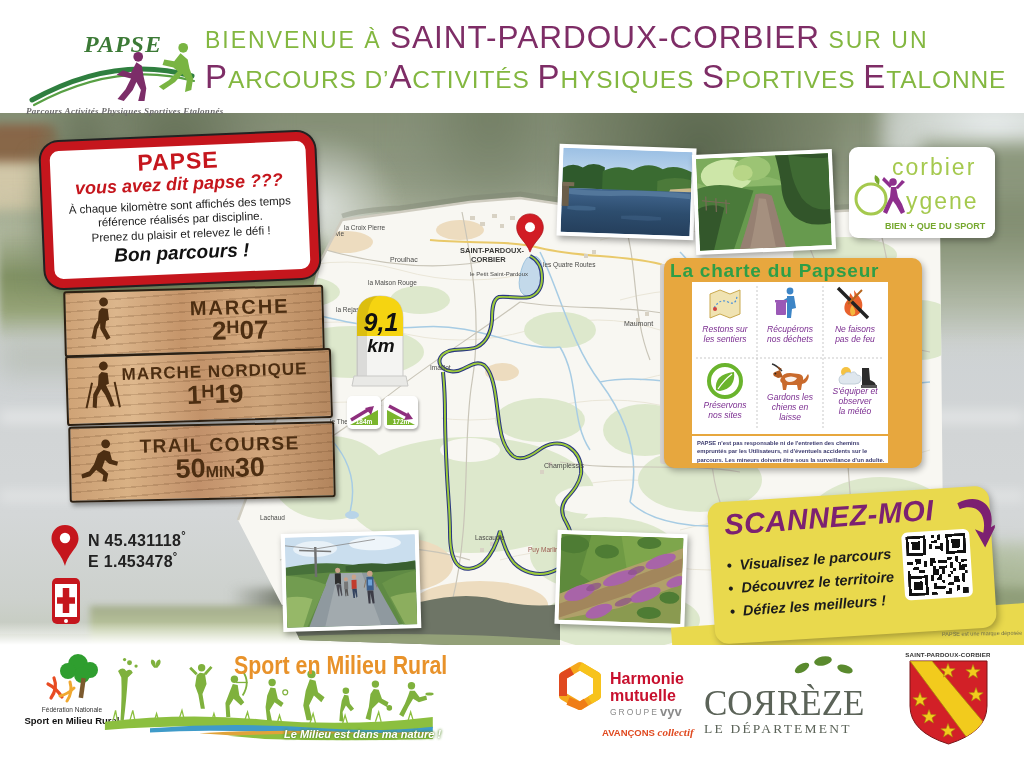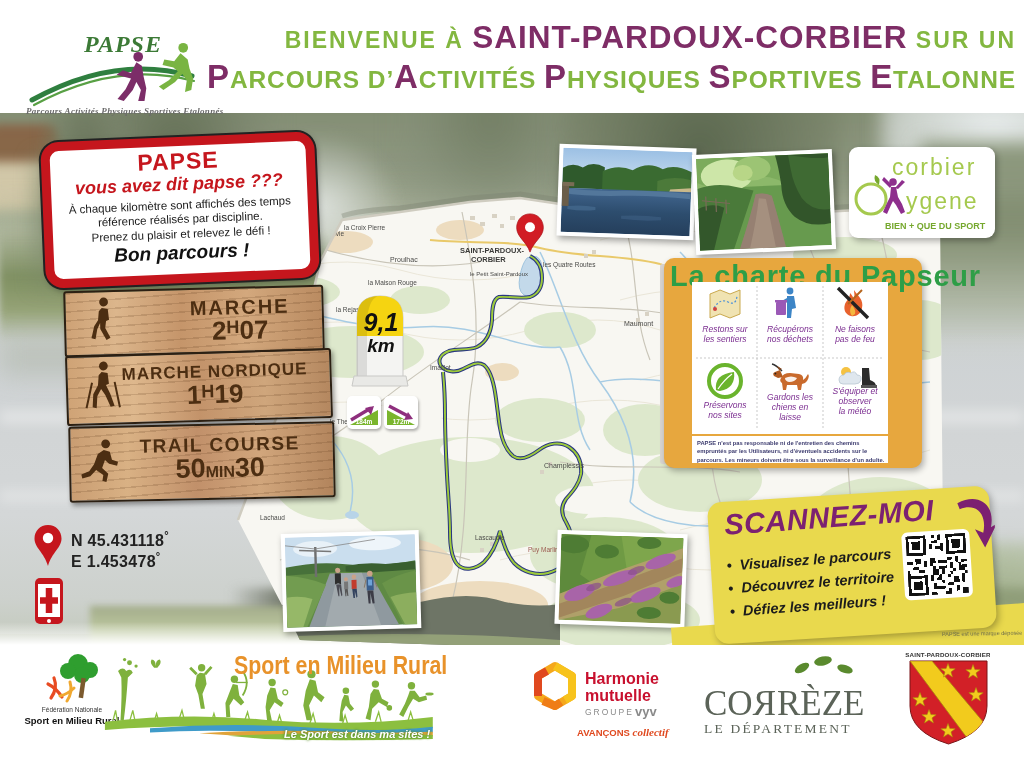--- a/index.html
+++ b/index.html
@@ -209,21 +209,21 @@
 
     <g fill="#79b442">
       <circle cx="168" cy="32" r="5.4"></circle>
       <path d="M165,38 L158,47 L147,45 L145,51 L157,54 L162,58 L152,68 L141,75 L146,79 L159,70 L167,61 L172,68 L170,81 L177,79 L179,66 L175,55 L173,45 Z"></path>
     </g>
     </g>
     <text x="6" y="100" font-family="Liberation Serif,serif" font-style="italic" font-size="9" font-weight="bold" fill="#6b6b6b" letter-spacing="0.3">Parcours Activités Physiques Sportives Etalonnés</text>
   </svg>
 </div>
 
-<div class="abs" id="title" style="left:197px;top:22px;width:819px;height:80px;font-weight:bold;text-align:right;line-height:1;">
+<div class="abs" id="title" style="left:205px;top:22px;width:819px;height:80px;font-weight:normal;text-align:left;line-height:1;">
   <div style="font-size:23px;letter-spacing:2px;color:#83b740;white-space:nowrap;">BIENVENUE À <span style="color:#7e2d66;font-size:31.5px;letter-spacing:1px;">SAINT-PARDOUX-CORBIER</span> SUR UN</div>
   <div style="margin-top:6px;font-size:24.5px;letter-spacing:0.9px;color:#83b740;white-space:nowrap;"><span style="color:#7e2d66;font-size:33px;">P</span>ARCOURS D’<span style="color:#7e2d66;font-size:33px;">A</span>CTIVITÉS <span style="color:#7e2d66;font-size:33px;">P</span>HYSIQUES <span style="color:#7e2d66;font-size:33px;">S</span>PORTIVES <span style="color:#7e2d66;font-size:33px;">E</span>TALONNE</div>
 </div>
 
 <div class="abs" id="redbox" style="left:43px;top:137px;width:274px;height:146px;transform:rotate(-2.4deg);background:#fff;border:9px solid #c5161d;border-radius:18px;box-shadow:0 0 0 2px #222,2px 3px 6px rgba(0,0,0,0.35);box-sizing:border-box;text-align:center;">
   <div style="font-size:23px;font-weight:bold;color:#c5161d;margin-top:2px;letter-spacing:1px;">PAPSE</div>
   <div style="font-size:18px;font-weight:bold;font-style:italic;color:#c5161d;margin-top:-1px;">vous avez dit papse ???</div>
   <div style="font-size:11.5px;color:#1a1a1a;margin-top:3px;line-height:1.25;">À chaque kilomètre sont affichés des temps<br>référence réalisés par discipline.<br>Prenez du plaisir et relevez le défi !</div>
   <div style="font-size:19px;font-weight:bold;font-style:italic;color:#111;margin-top:1px;">Bon parcours !</div>
 </div>
@@ -301,21 +301,21 @@
   </svg>
 </div>
 
 <div class="abs" id="mappin" style="left:514px;top:212px;width:32px;height:42px;">
   <svg width="32" height="42" viewBox="0 0 36 46">
     <path d="M18,1.5 C9,1.5 3,8.5 3,17 C3,27.5 14,32.5 18,44.5 C22,32.5 33,27.5 33,17 C33,8.5 27,1.5 18,1.5 Z" fill="#d11c24" stroke="#a91319" stroke-width="0.8"></path>
     <circle cx="18" cy="16.5" r="5.6" fill="#fff"></circle>
   </svg>
 </div>
 
-<div class="abs" id="gps" style="left:33px;top:524px;width:250px;height:110px;">
+<div class="abs" id="gps" style="left:50px;top:524px;width:250px;height:110px;">
   <svg class="abs" style="left:0;top:0;" width="30" height="44" viewBox="0 0 30 44">
     <path d="M15,1 C7,1 1.5,7 1.5,14.5 C1.5,24 11,28 15,42 C19,28 28.5,24 28.5,14.5 C28.5,7 23,1 15,1 Z" fill="#c5161d"></path>
     <circle cx="15" cy="14" r="5.2" fill="#fff"></circle>
   </svg>
   <div class="abs" style="left:38px;top:5px;font-size:16px;font-weight:bold;color:#222;letter-spacing:0.3px;">N 45.431118<span style="font-size:11px;vertical-align:7px;">°</span><br>E 1.453478<span style="font-size:11px;vertical-align:7px;">°</span></div>
   <svg class="abs" style="left:0;top:52px;" width="32" height="52" viewBox="0 0 32 52">
     <rect x="2" y="2" width="28" height="46" rx="5" fill="#c5161d"></rect>
     <rect x="5" y="8" width="22" height="33" fill="#fff"></rect>
     <circle cx="16" cy="45" r="2" fill="#fff"></circle>
     <path d="M16,12 L16,37 M7,24.5 L25,24.5" stroke="#c5161d" stroke-width="6.5"></path>
@@ -386,21 +386,21 @@
     </g>
     <path d="M30,38 Q24,34 26,28 Q32,30 30,38 Z" fill="#76a82e"></path>
     <text x="57" y="62" font-size="23" fill="#a5c94e" font-family="Liberation Sans,sans-serif" letter-spacing="2">ygene</text>
     <text x="36" y="82" font-size="9" font-weight="bold" fill="#76a82e" font-family="Liberation Sans,sans-serif">BIEN + QUE DU SPORT</text>
   </svg>
 </div>
 
 <div class="abs" id="chartebox" style="left:660px;top:258px;width:263px;height:212px;">
   <div class="abs" style="left:0;top:6px;width:14px;height:200px;background:#d9d5d1;border-radius:3px;"></div>
   <div class="abs" style="left:4px;top:0;width:258px;height:210px;background:#e7a73e;border-radius:10px;box-shadow:2px 3px 6px rgba(0,0,0,0.3);"></div>
-  <div class="abs" style="left:10px;top:2px;width:252px;height:26px;font-size:29px;font-weight:bold;color:#2e9e47;letter-spacing:0.8px;white-space:nowrap;">La charte du Papseur</div>
+  <div class="abs" style="left:10px;top:2px;width:252px;height:26px;font-size:19px;font-weight:bold;color:#2e9e47;letter-spacing:0.8px;white-space:nowrap;">La charte du Papseur</div>
   <div class="abs" style="left:32px;top:24px;width:196px;height:152px;background:#fff;"></div>
 
   <div class="abs" style="left:32px;top:24px;width:196px;height:152px;">
     <svg width="196" height="152" viewBox="0 0 196 152">
       <g stroke="#bbb" stroke-dasharray="2,2" stroke-width="0.8">
         <line x1="65" y1="4" x2="65" y2="148"></line>
             <line x1="131" y1="4" x2="131" y2="148"></line>
         <line x1="4" y1="76" x2="192" y2="76"></line>
       </g>
 
@@ -681,23 +681,23 @@
 
     <path d="M0,80 Q100,68 200,78 Q300,86 400,74 L400,88 Q300,96 200,88 Q100,82 0,90 Z" fill="#8cbf3f"></path>
     <path d="M10,78 l3,-12 2,12 M30,80 l4,-14 3,14 M60,80 l3,-10 3,10 M90,78 l4,-12 3,12 M130,80 l3,-10 3,10 M170,80 l4,-12 3,12 M210,82 l3,-10 3,10 M250,82 l4,-12 3,12 M290,82 l3,-10 3,10 M330,80 l4,-12 3,12 M370,78 l3,-10 3,10" stroke="#8cbf3f" stroke-width="1.6" fill="none"></path>
     <path d="M55,88 Q160,80 265,88 Q335,93 400,86 L400,93 Q305,99 205,93 Q125,89 55,93 Z" fill="#3f9bc9"></path>
     <path d="M115,94 Q220,88 325,94 L400,92 L400,98 Q285,103 175,98 Z" fill="#e0a33a"></path>
     <path d="M150,97 Q260,92 400,96 L400,101 Q290,104 195,101 Z" fill="#8cbf3f"></path>
   </svg>
 </div>
 
 <div class="abs" style="left:234px;top:650px;width:300px;font-size:26px;font-weight:bold;color:#e8922a;white-space:nowrap;letter-spacing:0px;transform:scaleX(0.82);transform-origin:left top;">Sport en Milieu Rural</div>
-<div class="abs" style="left:284px;top:728px;width:200px;font-size:11px;font-weight:bold;font-style:italic;color:#fff;white-space:nowrap;text-shadow:0 0 3px #5a8f2f,0 0 3px #5a8f2f;">Le Sport est dans ma sites !</div>
-
-<div class="abs" id="harmonie" style="left:527px;top:660px;width:150px;height:90px;">
+<div class="abs" style="left:284px;top:728px;width:200px;font-size:11px;font-weight:bold;font-style:italic;color:#fff;white-space:nowrap;text-shadow:0 0 3px #5a8f2f,0 0 3px #5a8f2f;">Le Milieu est dans ma nature !</div>
+
+<div class="abs" id="harmonie" style="left:552px;top:660px;width:150px;height:90px;">
   <svg width="150" height="90" viewBox="0 0 150 90">
     <g fill="none" stroke-linejoin="round">
       <path d="M28,6 L45,16 L45,36 L28,46 L11,36 L11,16 Z" stroke="#f5a81c" stroke-width="8"></path>
       <path d="M28,6 L45,16 L45,36 L38,40" stroke="#f7c31c" stroke-width="8"></path>
       <path d="M11,36 L11,16 L20,11" stroke="#e0491f" stroke-width="8"></path>
       <path d="M16,41 L28,46 L34,42" stroke="#ef7d17" stroke-width="8"></path>
     </g>
     <text x="58" y="24" font-size="16" font-weight="bold" fill="#c8102e" font-family="Liberation Sans,sans-serif">Harmonie</text>
     <text x="58" y="41" font-size="16" font-weight="bold" fill="#c8102e" font-family="Liberation Sans,sans-serif">mutuelle</text>
     <text x="58" y="55" font-size="8.5" fill="#8a8a8a" font-family="Liberation Sans,sans-serif" letter-spacing="2">GROUPE</text>

